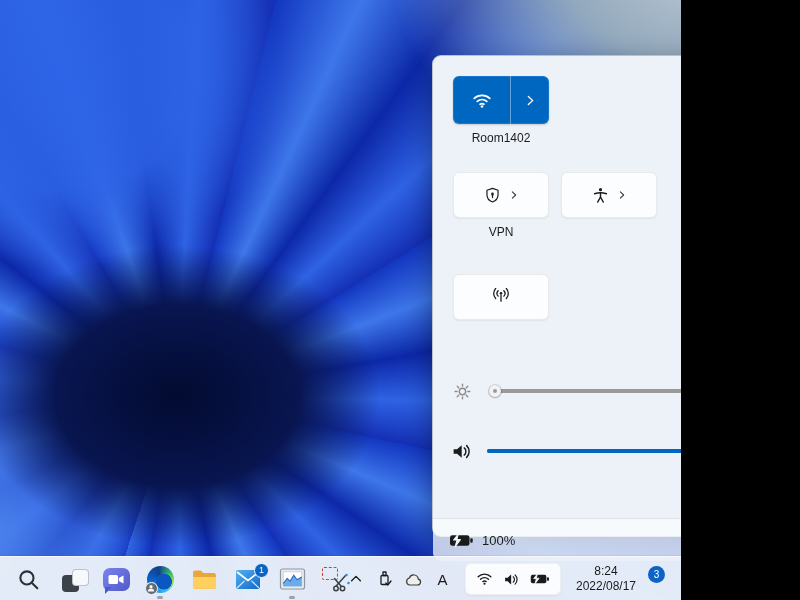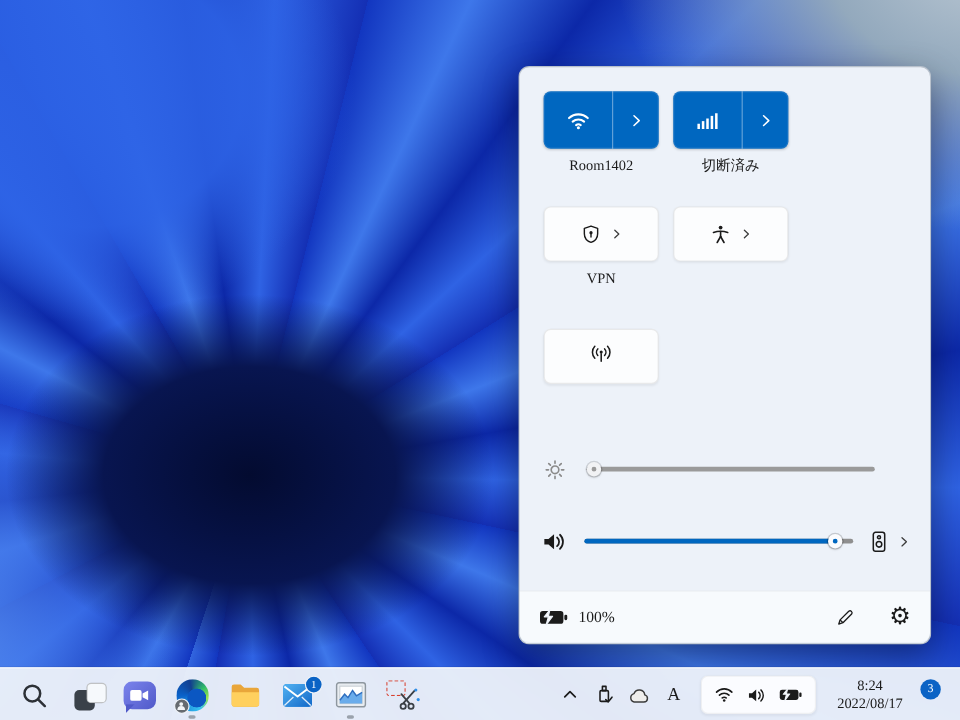--- a/index.html
+++ b/index.html
@@ -1,18 +1,18 @@
 <!DOCTYPE html>
 <html><head>
 <meta charset="utf-8">
 <style>
   * { margin:0; padding:0; box-sizing:border-box; }
   html,body { width:800px; height:600px; overflow:hidden; background:#000;
     font-family:"Liberation Sans","DejaVu Sans",sans-serif; color:#1b1b1b; }
-  .screen { position:relative; width:800px; height:600px; overflow:hidden;font-family:Liberation Serif, serif; }
+  .screen { position:relative; width:681px; height:600px; overflow:hidden; }
 
   
   .wallpaper { position:absolute; inset:0;
     background:
       radial-gradient(ellipse 520px 380px at 103% -6%, #bcc9d4 0%, #93a9bd 26%, rgba(125,155,185,0) 60%),
       radial-gradient(ellipse 290px 215px at 26% 66%, #030b30 0%, #081550 42%, rgba(8,21,80,0) 70%),
       radial-gradient(ellipse 310px 265px at 9% 13%, rgba(45,99,230,.96) 0%, rgba(45,99,230,.88) 42%, rgba(45,99,230,0) 72%),
       radial-gradient(ellipse 240px 330px at -3% 90%, rgba(82,138,240,.9) 0%, rgba(55,105,228,.6) 45%, rgba(55,105,228,0) 70%),
       repeating-conic-gradient(from 198deg at 26% 66%, #1236c0 0deg, #3e77ea 11deg, #0c28a8 22deg, #2f63e4 33deg, #142fb4 44deg),
       linear-gradient(118deg, #0d1f9a 0%, #1d43cc 55%, #2a5ce0 100%);
@@ -44,21 +44,21 @@
   .brightness .track { background:#9a9a9a; } .volume .track { background:#8f8f8f; }
   .fill { position:absolute; left:0; top:0; height:4px; border-radius:2px; }
   .brightness .fill { background:#8f8f8f; } .volume .fill { background:#0067c0; }
   .thumb { position:absolute; top:50%; transform:translateY(-50%); width:12px; height:12px;
     border-radius:50%; }
   .brightness .thumb { background:#9a9a9a; border:4px solid #f1f2f4; box-shadow:0 0 0 1px rgba(0,0,0,.13), 0 1px 2px rgba(0,0,0,.2); }
   .volume .thumb { background:#0067c0; border:4px solid #fbfcfe; box-shadow:0 0 0 1px rgba(0,0,0,.16), 0 1px 2px rgba(0,0,0,.2); }
   .vol-extra { display:flex; align-items:center; gap:7px; margin-left:13px; }
 
   
-  .qs-footer { position:absolute; left:0; right:0; top:436px; height:43px;
+  .qs-footer { position:absolute; left:0; right:0; top:462px; height:43px;
     border-top:1px solid rgba(0,0,0,.09); background:rgba(250,252,254,.75);
     border-radius:0 0 8px 8px; display:flex; align-items:center; padding:0 16px; }
   .battery-label { font-size:13px; margin-left:8px; }
   .foot-right { margin-left:auto; display:flex; align-items:center; gap:28px; }
   .gear-glyph { font-size:20px; line-height:1; color:#1b1b1b; }
 
   
   .taskbar { position:absolute; left:0; right:0; bottom:0; height:44px;
     background:rgba(235,240,249,.96); border-top:1px solid rgba(255,255,255,.65);
     box-shadow:0 -1px 0 rgba(0,0,0,.05); }
@@ -121,39 +121,20 @@
             <div class="t-split">
               <svg width="13" height="13" viewBox="0 0 24 24" fill="none" stroke="#fff" stroke-width="2.4" stroke-linecap="round" stroke-linejoin="round">
                   <path d="M8 4.5 L16 12 L8 19.5"></path>
                 </svg>
             </div>
           </div>
           <div class="tile-label">Room1402</div>
         </div>
 
 
-        <div class="qs-cell">
-          <div class="tile tile-blue">
-            <div class="t-main">
-              <svg width="21" height="21" viewBox="0 0 24 24" fill="#fff">
-                <rect x="2.5" y="15" width="2.4" height="5"></rect>
-                  <rect x="6.7" y="12.5" width="2.4" height="7.5"></rect>
-                  <rect x="10.9" y="10" width="2.4" height="10"></rect>
-                  <rect x="15.1" y="7.5" width="2.4" height="12.5"></rect>
-                  <rect x="19.3" y="5" width="2.4" height="15"></rect>
-              </svg>
-            </div>
-            <div class="t-split">
-              <svg width="13" height="13" viewBox="0 0 24 24" fill="none" stroke="#fff" stroke-width="2.4" stroke-linecap="round" stroke-linejoin="round">
-                  <path d="M8 4.5 L16 12 L8 19.5"></path>
-                </svg>
-            </div>
-          </div>
-          <div class="tile-label">切断済み</div>
-        </div>
       </div>
 
       <div class="qs-row r2">
         <div class="qs-cell">
           <div class="tile tile-white">
             <svg width="19" height="19" viewBox="0 0 24 24" fill="none" stroke="#1b1b1b" stroke-width="1.5" stroke-linejoin="round">
               <path d="M12 3 L19 5.4 V11 C19 15.8 15.9 18.8 12 20.2 C8.1 18.8 5 15.8 5 11 V5.4 Z"></path>
               <circle cx="12" cy="10" r="1.7" fill="#1b1b1b" stroke="none"></circle>
                 <path d="M12 11.8 V14.6" stroke-linecap="round"></path>
             </svg>

